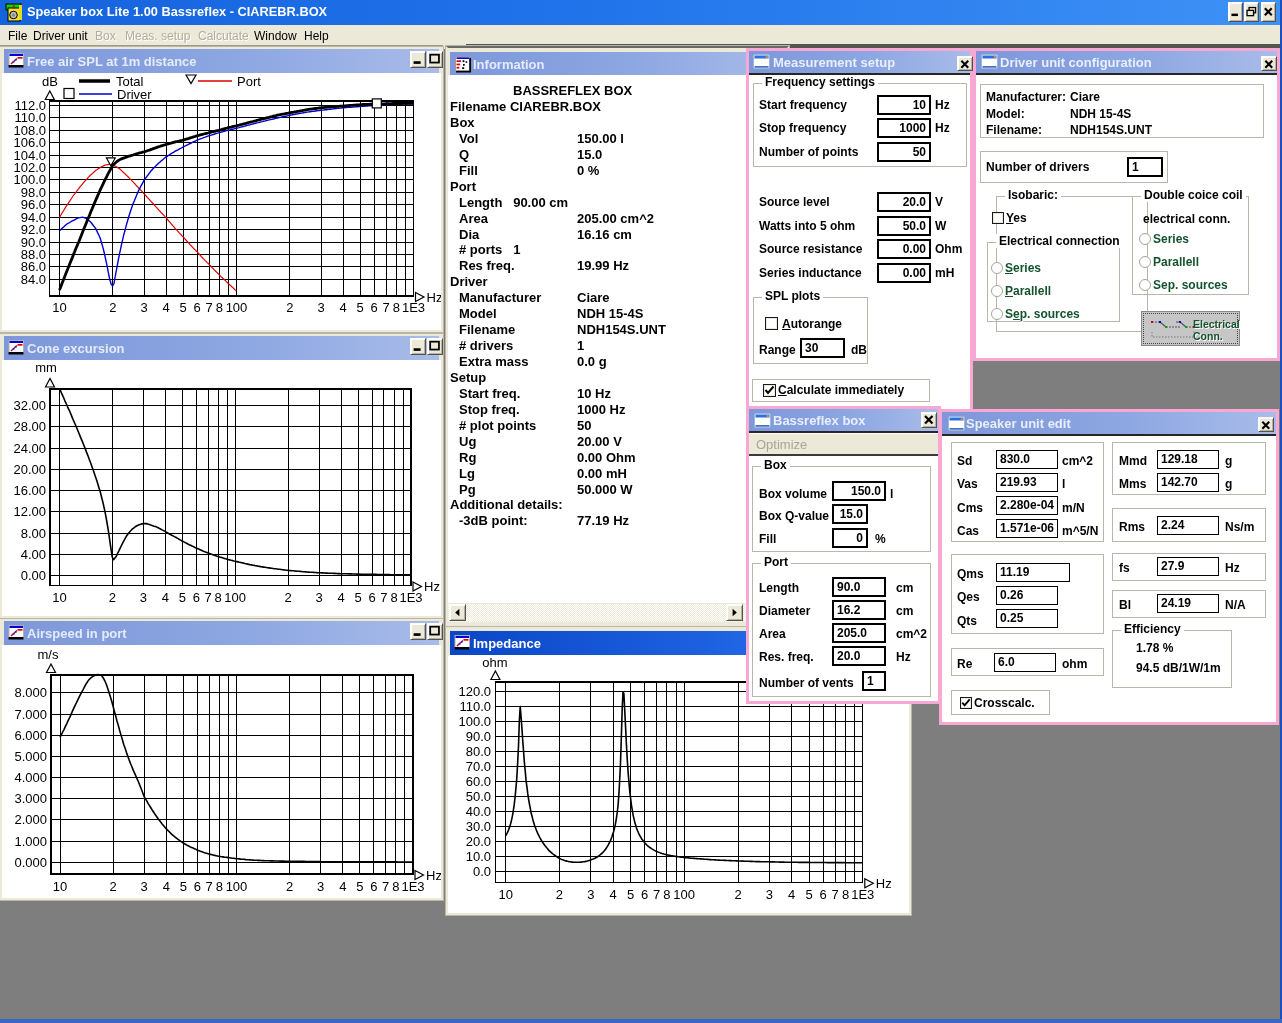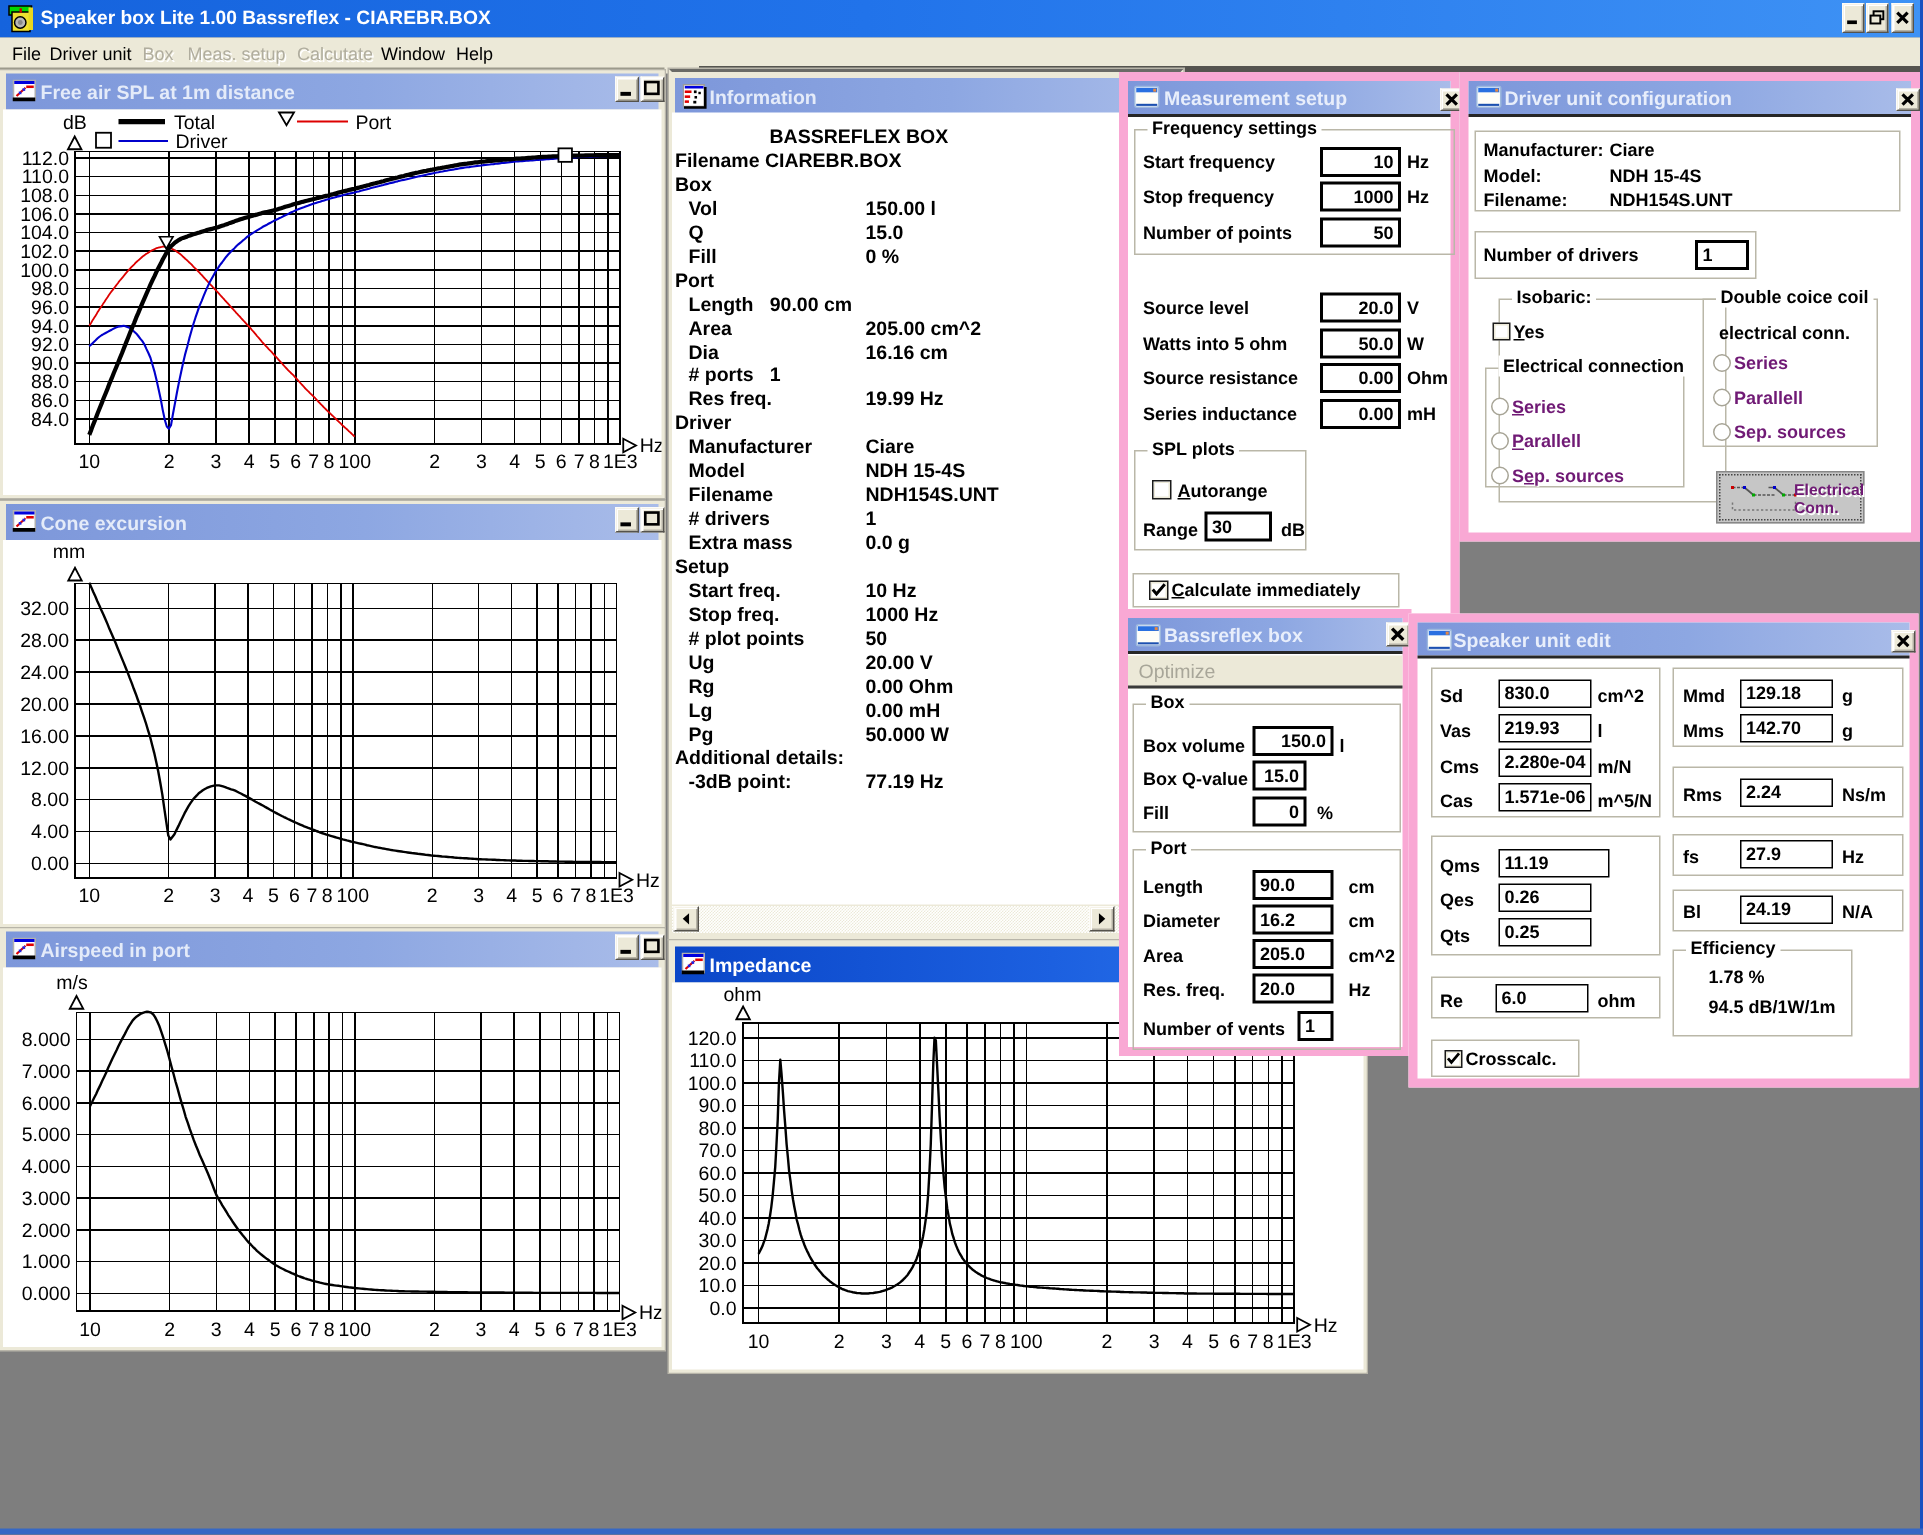--- a/index.html
+++ b/index.html
@@ -5,36 +5,36 @@
  font-family:"Liberation Sans",sans-serif;-webkit-font-smoothing:none}
 .abs{position:absolute}
 #titlebar{left:0;top:0;width:1282px;height:25px;
  background:linear-gradient(90deg,#1563dd 0%,#2173ea 45%,#3e92f5 100%)}
 #titlebar .txt{left:27px;top:4px;color:#fff;font-size:12.8px;font-weight:bold}
 #menubar{left:0;top:25px;width:1282px;height:21px;background:#ece9d8;border-bottom:1px solid #9c9a8c}
 #menubar span{position:absolute;top:4px;font-size:12px;color:#000}
 #menubar span.dis{color:#b0ad9e;text-shadow:1px 1px 0 #fff}
 .win{position:absolute;background:#ece9d8}
 .cwin{border:2px solid #ece9d8;box-shadow:0 0 0 1px #b8b5a9}
-.dwin{border:6px solid #f9a8d4;background:#fff}
+.dwin{border:3px solid #f9a8d4;background:#fff}
 .ctitle{position:absolute;left:2px;right:2px;height:24px;
  background:linear-gradient(90deg,#7d97da 0%,#8da7e2 55%,#a9bce9 100%)}
 .ctitle.act{background:linear-gradient(90deg,#0a46c8 0%,#1c60e0 55%,#2f7af0 100%)}
 .ctitle .t{position:absolute;left:23px;top:5px;font-size:13px;font-weight:bold;color:#e4ebf9}
 .ctitle.act .t{color:#fff}
 .dtitle{position:absolute;left:0;right:0;top:0;height:24px;
  background:linear-gradient(90deg,#7d97da 0%,#8da7e2 55%,#a9bce9 100%);border-bottom:2px solid #262626}
 .dtitle .t{position:absolute;left:24px;top:4px;font-size:13px;font-weight:bold;color:#e8eefb}
 .content{position:absolute;background:#fff}
 .btn95{position:absolute;background:#ece9d8;border:1px solid;border-color:#fdfcf8 #54524c #54524c #fdfcf8;
  box-shadow:inset 1px 1px 0 #fff,inset -1px -1px 0 #b5b2a5}
 .grp{position:absolute;border:1px solid #bab7a8}
 .grp .gl{position:absolute;left:8px;top:-9px;background:#fff;padding:0 3px;font-size:12px;font-weight:bold;white-space:nowrap}
 .lbl{position:absolute;font-size:12px;font-weight:bold;white-space:nowrap}
-.dis2{color:#701a75;text-shadow:1px 1px 0 #fff}
+.dis2{color:#14532d;text-shadow:1px 1px 0 #fff}
 .inp{position:absolute;background:#fff;border:2px solid #000;font-size:12px;font-weight:bold;
  line-height:16px;padding:0 3px;white-space:nowrap}
 .inp.r{text-align:right}
 .cb{position:absolute;width:13px;height:13px;background:#fff;border:1px solid #1a1a1a;
  box-shadow:0 0 0 1px #ece9d8 inset}
 .rad{position:absolute;width:12px;height:12px;border-radius:50%;background:#fff;border:1px solid #a7a496}
 u{text-decoration:underline}
 .iline{position:absolute;font-size:13px;font-weight:bold;white-space:pre}
 </style></head><body>
 <div class="abs" id="titlebar">

